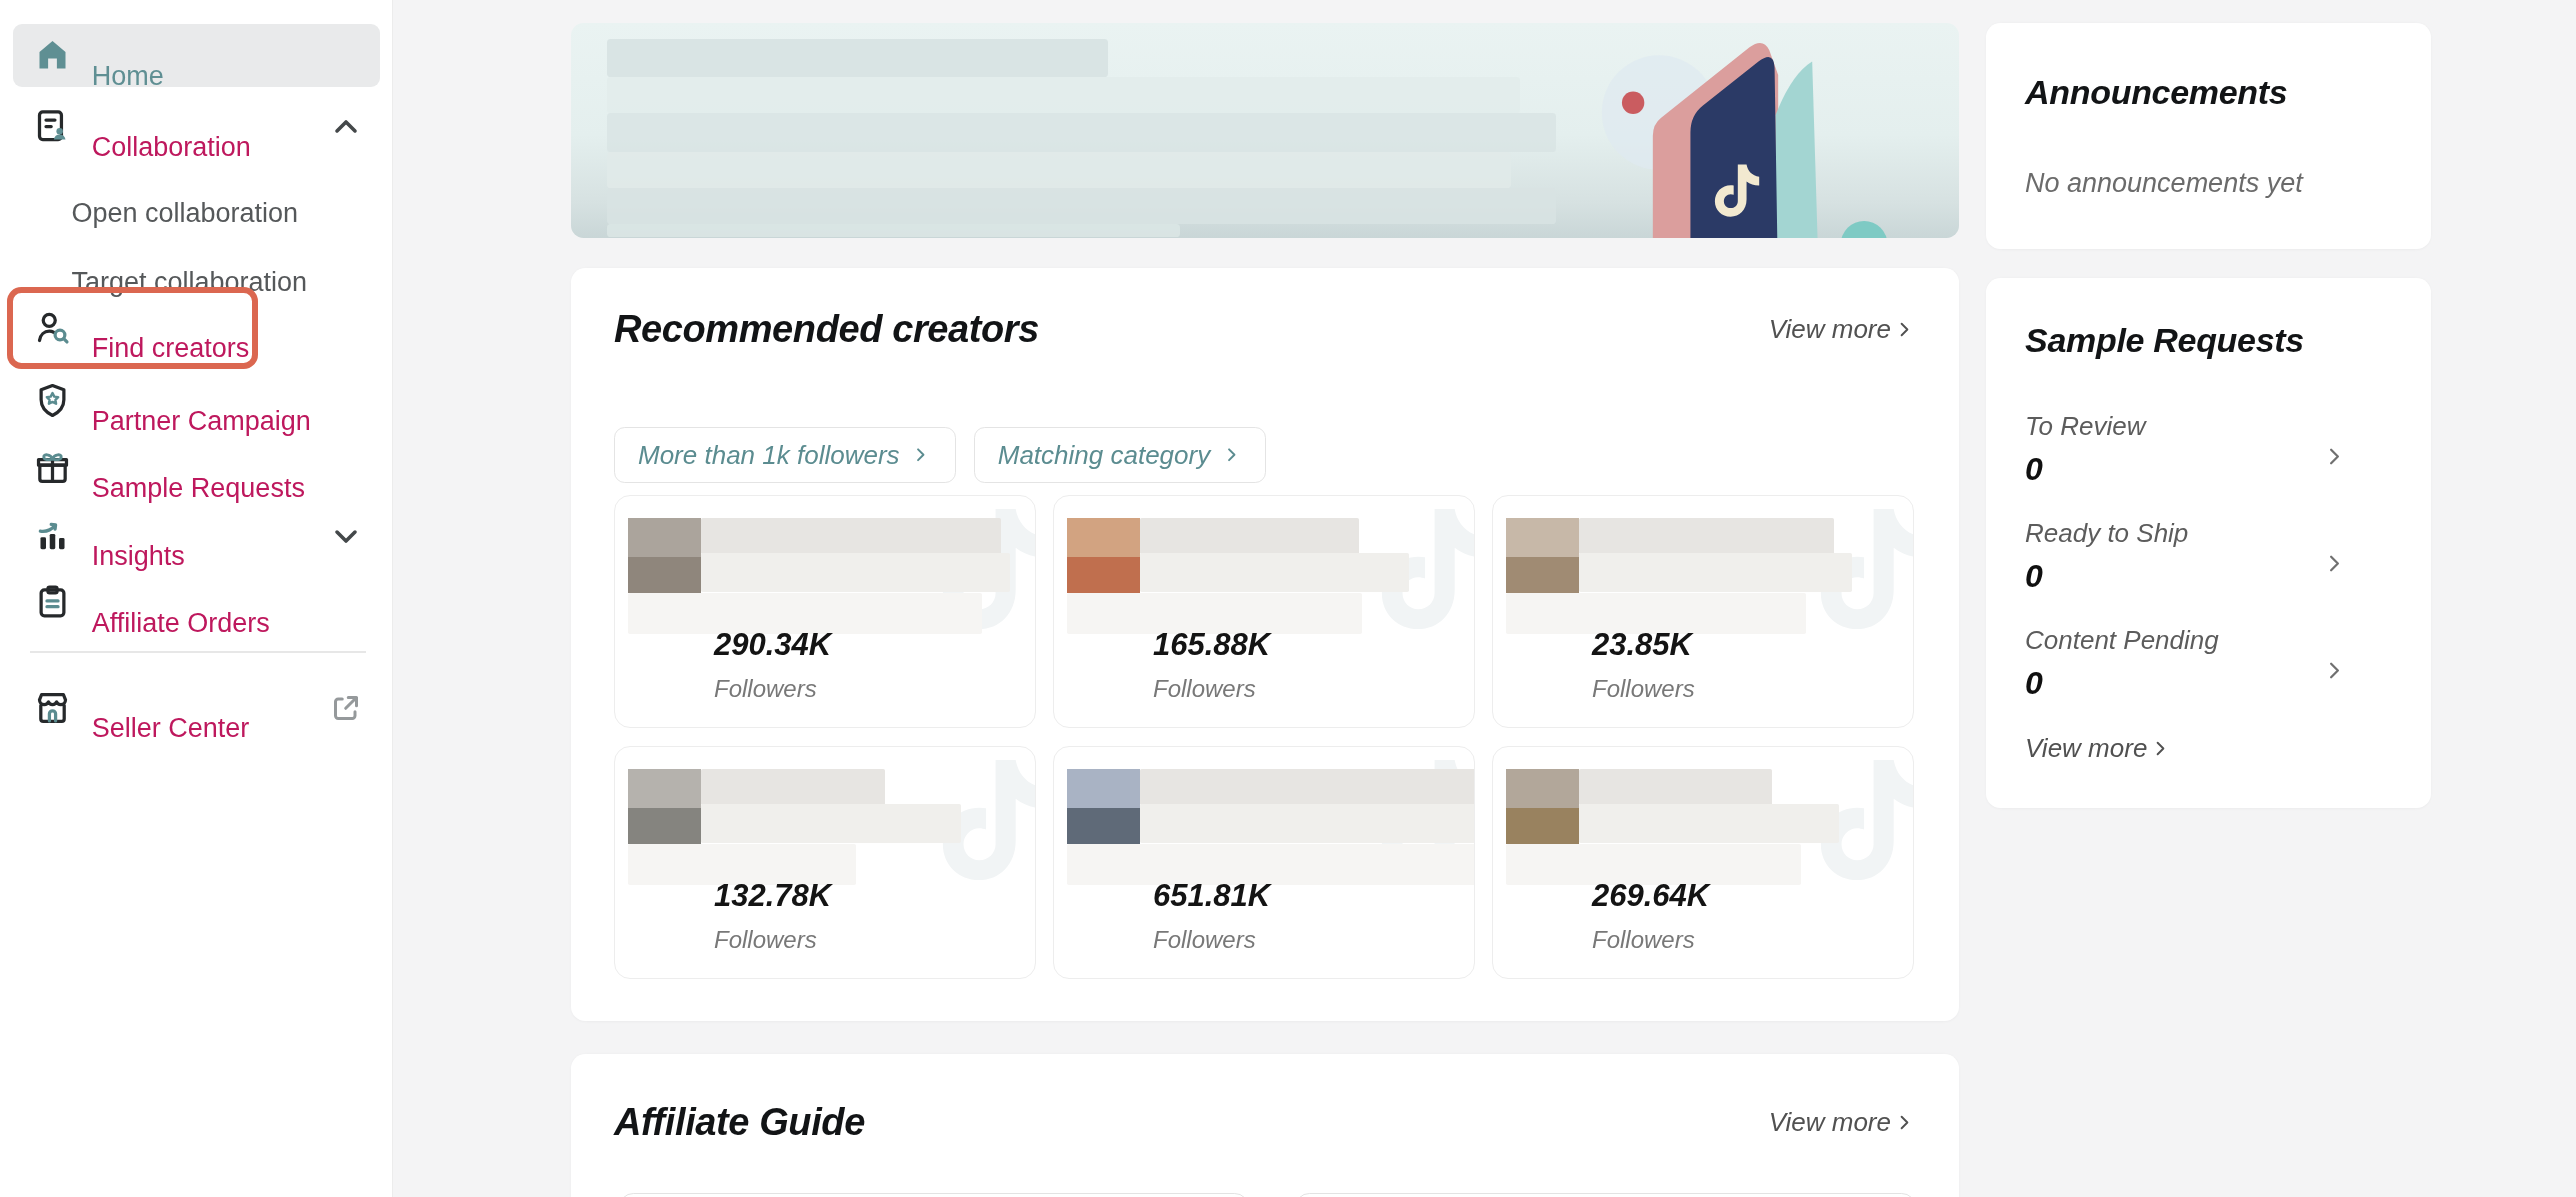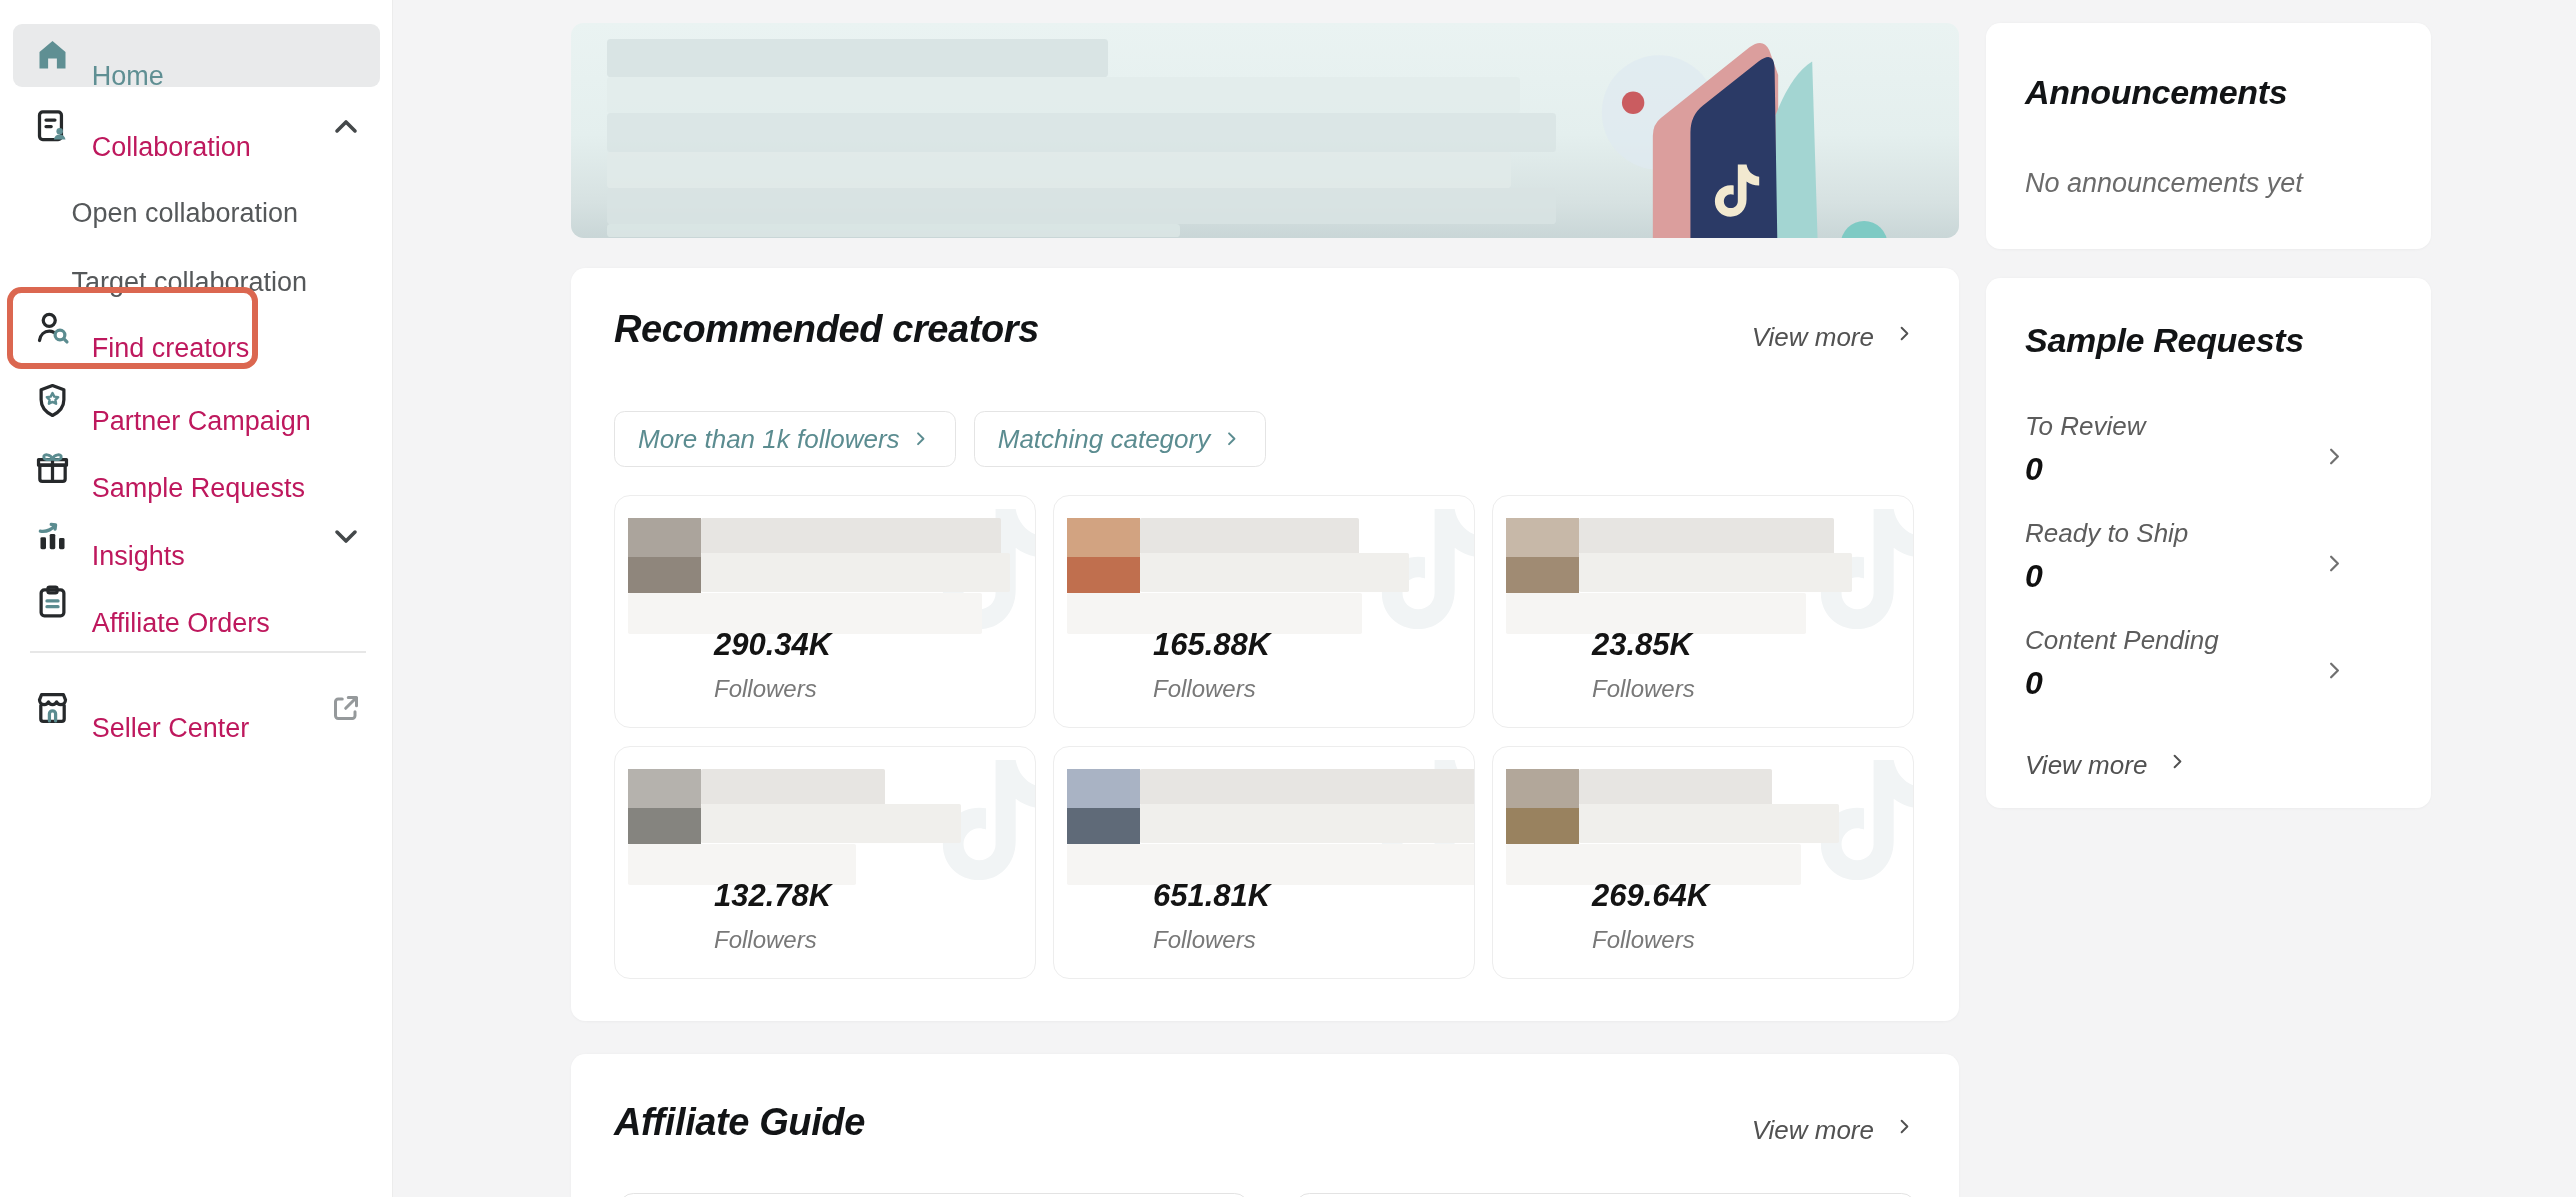--- a/index.html
+++ b/index.html
@@ -25,25 +25,25 @@
     border-radius:14.3px;pointer-events:none;box-sizing:border-box;}
   
   .banner{position:absolute;left:571px;top:23px;width:1388px;height:215px;border-radius:12.5px;overflow:hidden;cursor:pointer;
     background:linear-gradient(180deg,#eaf3f2 0%,#e4efee 52%,#d6e1e1 84%,#c9d6d7 100%);}
   .blur-row{position:absolute;left:36px;border-radius:3.6px;}
   .banner .illus{position:absolute;right:0;top:0;}
   
   .card{position:absolute;background:#fff;border-radius:14.3px;box-shadow:0 0.9px 2.7px rgba(0,0,0,.035);font-style:italic;}
   .sec-head{position:absolute;left:43px;right:43px;display:flex;justify-content:space-between;align-items:center;height:50px;}
   .sec-title{font-size:38px;font-weight:700;color:#121416;letter-spacing:-0.4px;}
-  .viewmore{display:flex;gap:19px;font-size:26px;color:#515151;cursor:pointer;margin-top:17px;}
+  .viewmore{display:flex;align-items:center;gap:2px;font-size:26px;color:#515151;cursor:pointer;}
   .viewmore svg{width:23px;height:23px;stroke:#7d7d7d;}
   
   .rec{left:571px;top:268px;width:1388px;height:753px;}
-  .chips{position:absolute;left:43px;top:143px;display:flex;gap:18px;}
+  .chips{position:absolute;left:43px;top:159px;display:flex;gap:18px;}
   .chip{height:56px;padding:0 23px;border:1.8px solid #e4e4e4;border-radius:10.7px;background:#fff;display:flex;
         align-items:center;gap:10.7px;font-size:26px;color:var(--accent,#5b8c90);cursor:pointer;box-sizing:border-box;}
   .chip svg{width:21.5px;height:21.5px;stroke:var(--accent,#5b8c90);}
   .cgrid{position:absolute;left:43px;top:227px;display:grid;grid-template-columns:repeat(3,422px);gap:18px 17px;}
   .ccard{width:422px;height:233px;border:1.8px solid #ededed;border-radius:16px;position:relative;overflow:hidden;
          background:#fff;box-sizing:border-box;cursor:pointer;}
   .ccard .avatar{position:absolute;left:12.5px;top:21.5px;width:73px;height:75px;}
   .ccard .bar{position:absolute;border-radius:1.8px;}
   .ccard .b1{left:86px;top:21.5px;height:36px;background:#e7e5e2;}
   .ccard .b2{left:86px;top:57px;height:39px;background:#f0efec;}

